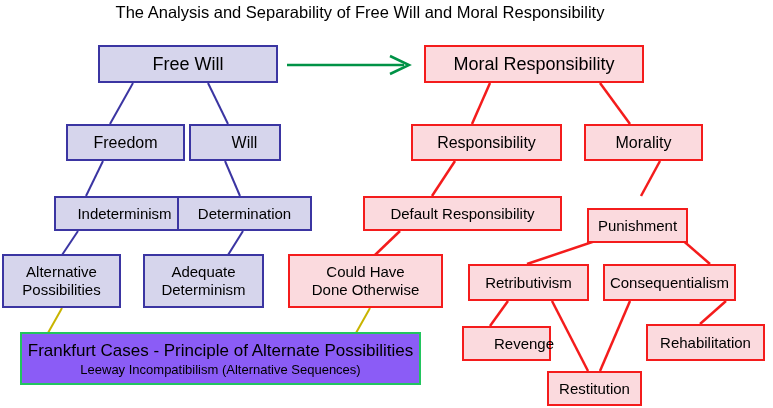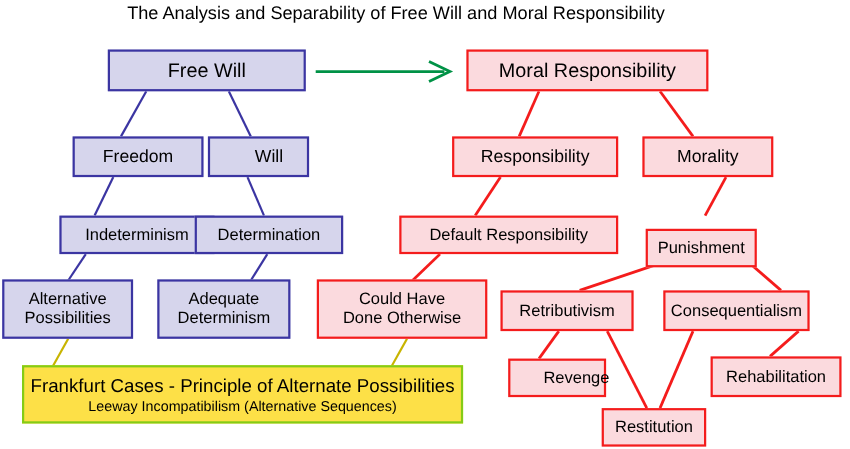--- a/index.html
+++ b/index.html
@@ -7,21 +7,21 @@
        font-family:"Liberation Sans",sans-serif;color:#000;}
   #canvas{position:absolute;left:0;top:0;width:773px;height:408px;}
   svg.links{position:absolute;left:0;top:0;width:773px;height:408px;pointer-events:none;}
   .title{position:absolute;left:0;top:2px;width:720px;text-align:center;
          font-size:16.5px;line-height:20px;color:#000;}
   .node{position:absolute;box-sizing:border-box;display:flex;align-items:center;
         justify-content:center;text-align:center;}
   .node span{display:block;width:100%;}
   .blue{background:#d6d5ec;border:2px solid #3b35a2;}
   .red{background:#fbdade;border:2.5px solid #f41c1c;}
-  .yellow{background:#fde047;border:2px solid #84cc16;}
+  .yellow{background:#8b5cf6;border:2px solid #22c55e;}
   .f18{font-size:18px;line-height:21px;}
   .f16{font-size:16px;line-height:19px;}
   .f15{font-size:15px;line-height:18px;}
   .yellow .l1{font-size:17px;line-height:21px;}
   .yellow .l2{font-size:13px;line-height:17px;}
 </style>
 </head>
 <body>
 
 <div id="canvas">
@@ -116,21 +116,21 @@
 
   <div class="node red f15" style="left:587px;top:196px;width:101px;height:35px;margin-top:12px;">
     <span>Punishment</span>
   </div>
 
   <div class="node red f15" style="left:288px;top:254px;width:155px;height:54px;flex-direction:column;justify-content:center;">
     <span>Could Have</span>
     <span>Done Otherwise</span>
   </div>
 
-  <div class="node red f15" style="left:455px;top:264px;width:121px;height:37px;">
+  <div class="node red f15" style="left:468px;top:264px;width:121px;height:37px;">
     <span>Retributivism</span>
   </div>
 
   <div class="node red f15" style="left:603px;top:264px;width:133px;height:37px;">
     <span>Consequentialism</span>
   </div>
 
   <div class="node red f15" style="left:462px;top:326px;width:89px;height:35px;padding-left:30px;">
     <span>Revenge</span>
   </div>

